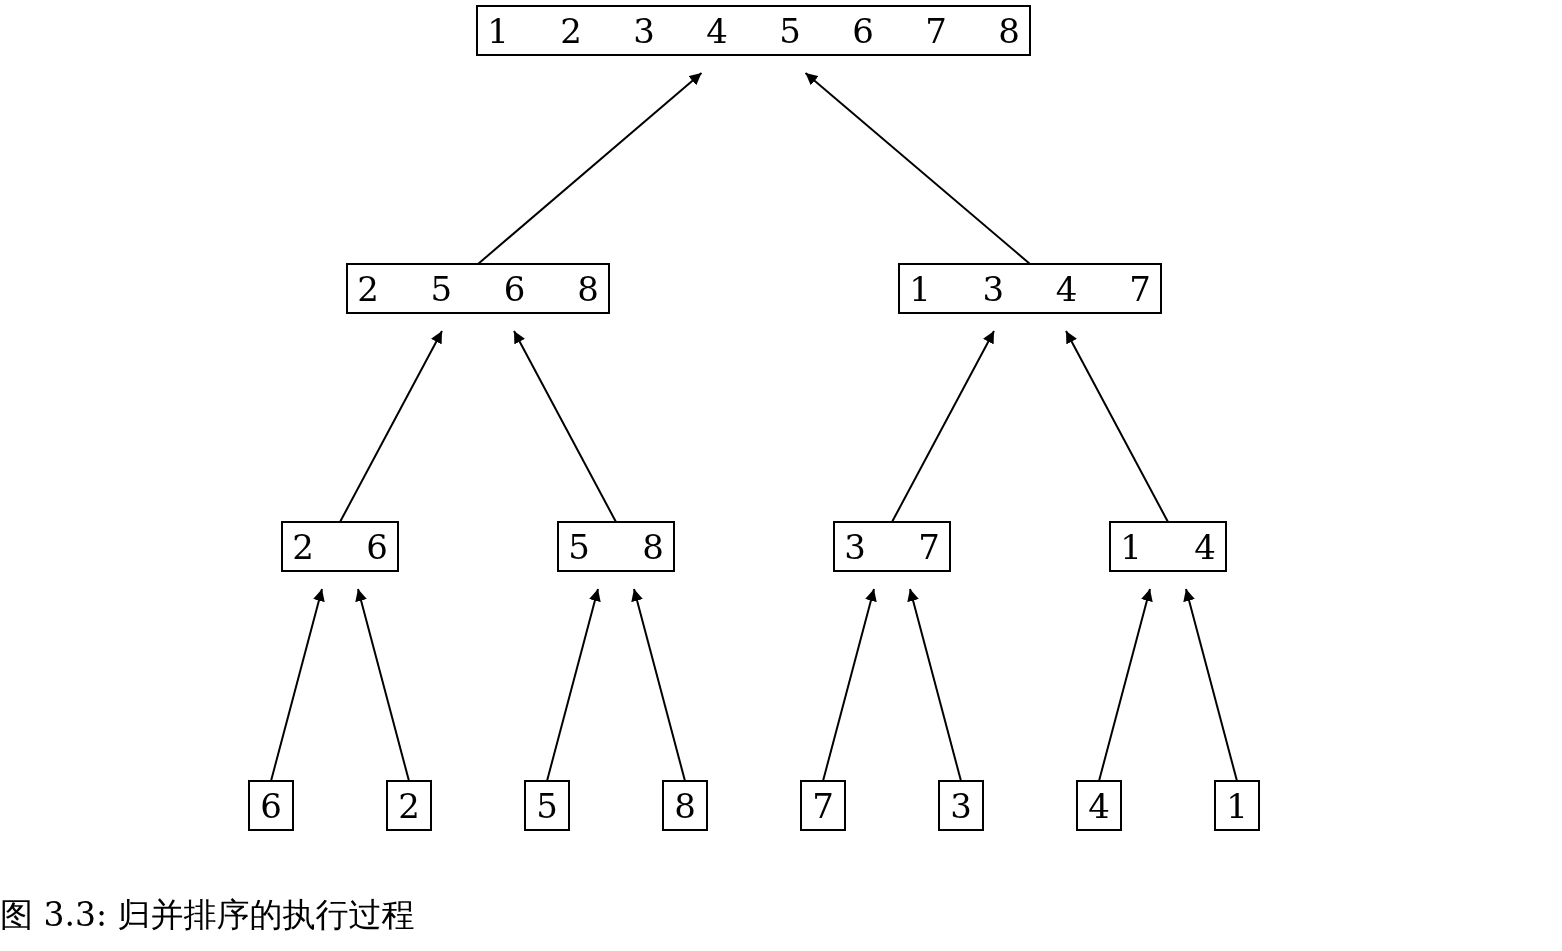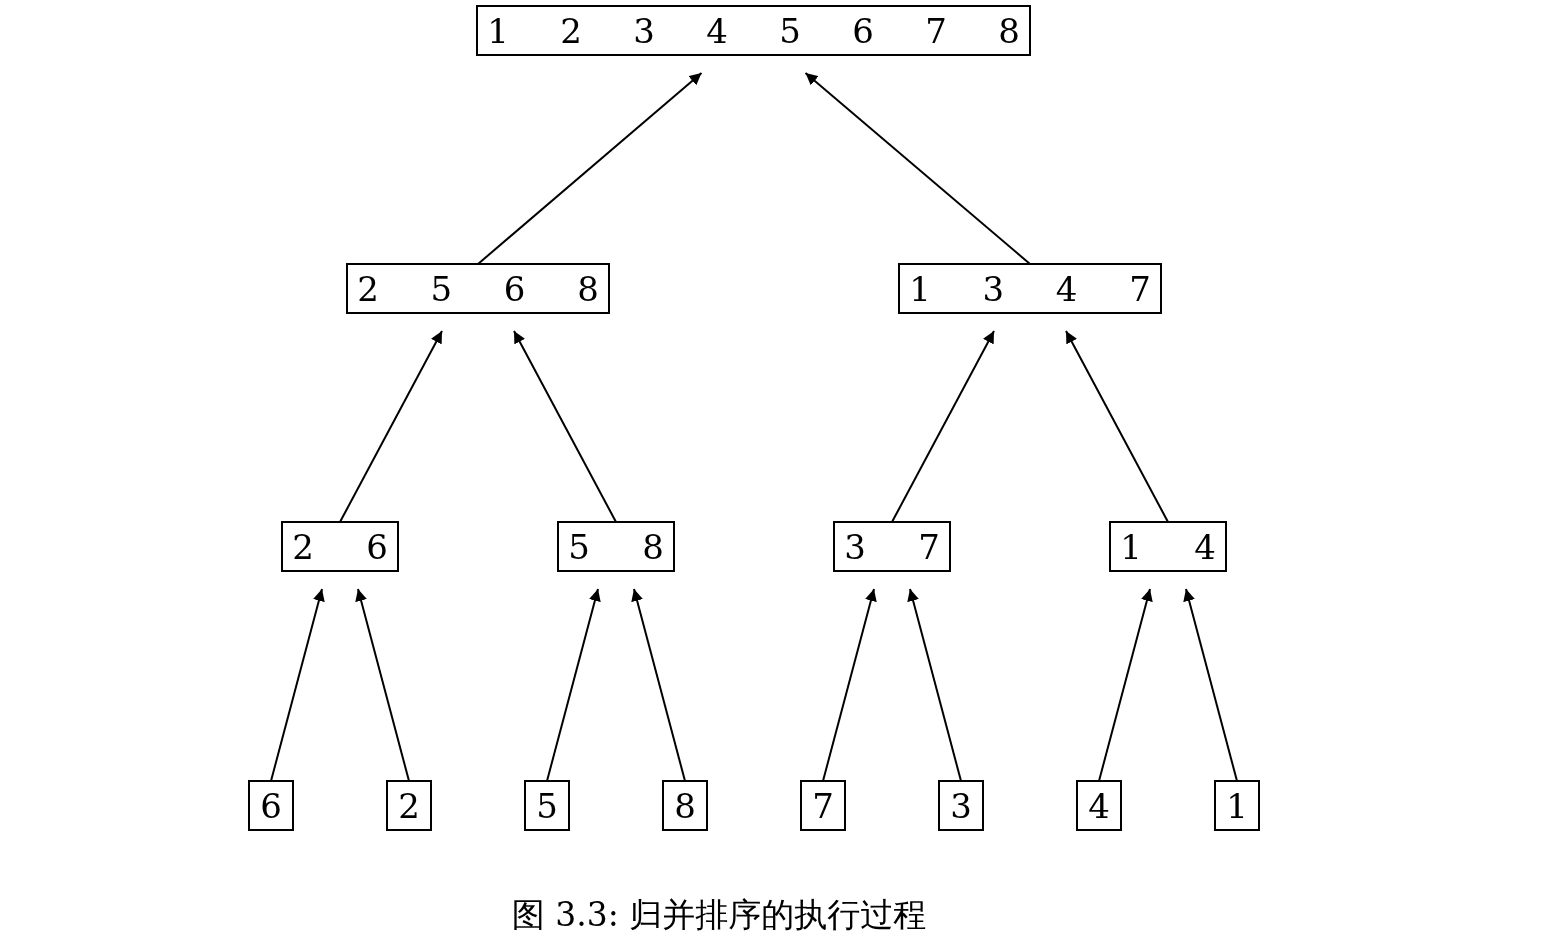--- a/index.html
+++ b/index.html
@@ -2,22 +2,22 @@
 <html><head>
 <meta charset="utf-8">
 <style>
   html, body { margin: 0; padding: 0; background: #ffffff; }
   body { width: 1562px; height: 951px; position: relative; overflow: hidden; }
   #diagram { position: absolute; left: 0; top: 0; }
   .node-rect { fill: #ffffff; stroke: #000000; stroke-width: 2; }
   .node-num { font-family: "DejaVu Serif", "Liberation Serif", serif; font-size: 34px; fill: #000000; }
   .edge-line { stroke: #000000; stroke-width: 2; }
   #caption {
-    position: absolute; left: 0; width: 1424px; top: 893px; text-align: center;
-    font-family: "DejaVu Serif", "Liberation Serif", serif; font-size: 33px; color: #000; margin-left: 7px;
+    position: absolute; left: 0; width: 1424px; top: 893px; 
+    font-family: "DejaVu Serif", "Liberation Serif", serif; font-size: 33px; color: #000;
   }
 </style>
 </head>
 <body>
 
 <svg id="diagram" width="1562" height="951" xmlns="http://www.w3.org/2000/svg">
   <defs>
     <marker id="arrowhead" markerWidth="12" markerHeight="12" refX="10" refY="5" orient="auto" markerUnits="userSpaceOnUse" viewBox="0 0 10 10">
       <path d="M0,0 L10,5 L0,10 z" fill="#000"></path>
     </marker>

